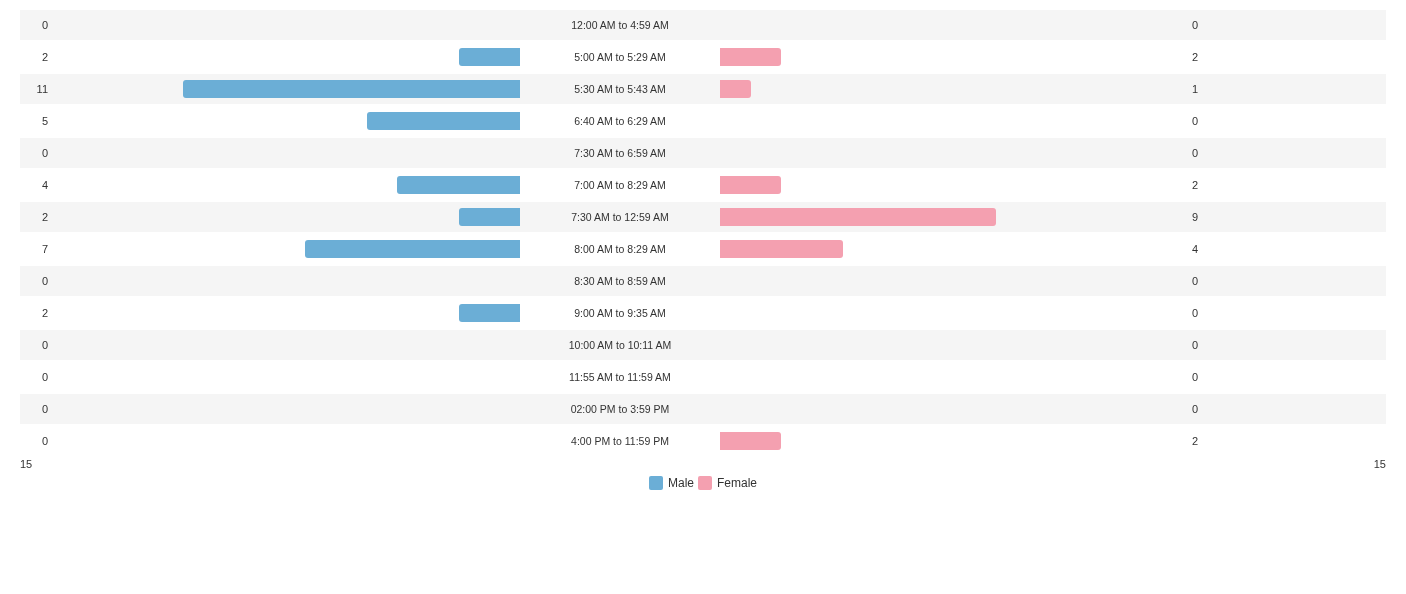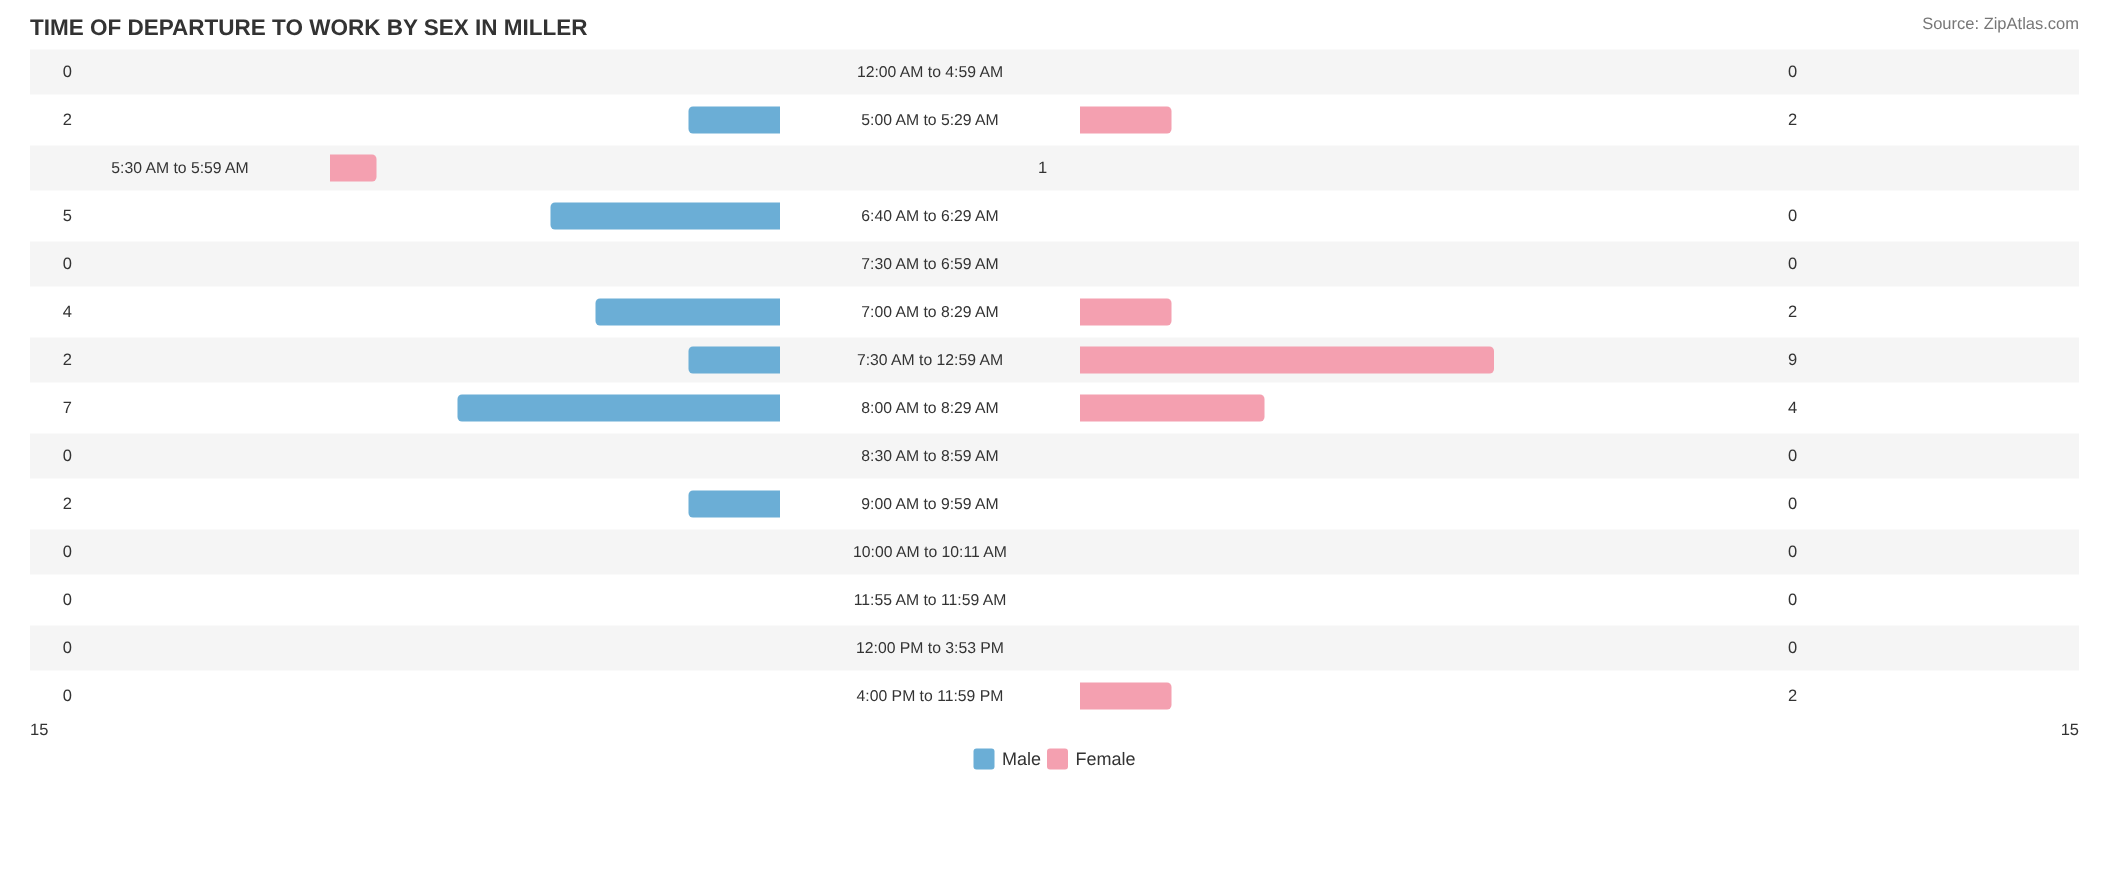--- a/index.html
+++ b/index.html
@@ -141,24 +141,20 @@
       color: #333;
     }
     .chart-rows-container {
       position: relative;
     }
   </style>
 </head>
 <body>
 
 <div class="chart-container">
-  <div class="title-row">
-    <span class="chart-title">TIME OF DEPARTURE TO WORK BY SEX IN MILLER</span>
-    <span class="source-text">Source: ZipAtlas.com</span>
-  </div>
 
   <div class="chart-rows-container" id="chart-rows">
   <div class="row" style="background: rgb(245, 245, 245);">
         <div class="left-bar-section">
           <span class="left-value">0</span>
           <div class="left-bar-wrap">
             <div class="bar-blue" style="width: 0px;"></div>
           </div>
         </div>
         <div class="label-section">12:00 AM to 4:59 AM</div>
@@ -178,21 +174,27 @@
         </div>
         <div class="label-section">5:00 AM to 5:29 AM</div>
         <div class="right-bar-section">
           <div class="right-bar-wrap">
             <div class="bar-pink" style="width: 61.3333px;"></div>
           </div>
           <span class="right-value">2</span>
         </div>
       </div>
       <div class="row" style="background: rgb(245, 245, 245);">
-        <div class="label-section">5:30 AM to 5:59 AM</div>
+        <div class="left-bar-section">
+          <span class="left-value">11</span>
+          <div class="left-bar-wrap">
+            <div class="bar-blue" style="width: 337.333px;"></div>
+          </div>
+        </div>
+        <div class="label-section">5:30 AM to 5:43 AM</div>
         <div class="right-bar-section">
           <div class="right-bar-wrap">
             <div class="bar-pink" style="width: 30.6667px;"></div>
           </div>
           <span class="right-value">1</span>
         </div>
       </div>
       <div class="row" style="background: rgb(255, 255, 255);">
         <div class="left-bar-section">
           <span class="left-value">5</span>
@@ -283,21 +285,21 @@
           <span class="right-value">0</span>
         </div>
       </div>
       <div class="row" style="background: rgb(255, 255, 255);">
         <div class="left-bar-section">
           <span class="left-value">2</span>
           <div class="left-bar-wrap">
             <div class="bar-blue" style="width: 61.3333px;"></div>
           </div>
         </div>
-        <div class="label-section">9:00 AM to 9:59 AM</div>
+        <div class="label-section">9:00 AM to 9:35 AM</div>
         <div class="right-bar-section">
           <div class="right-bar-wrap">
             <div class="bar-pink" style="width: 0px;"></div>
           </div>
           <span class="right-value">0</span>
         </div>
       </div>
       <div class="row" style="background: rgb(245, 245, 245);">
         <div class="left-bar-section">
           <span class="left-value">0</span>
@@ -328,21 +330,21 @@
           <span class="right-value">0</span>
         </div>
       </div>
       <div class="row" style="background: rgb(245, 245, 245);">
         <div class="left-bar-section">
           <span class="left-value">0</span>
           <div class="left-bar-wrap">
             <div class="bar-blue" style="width: 0px;"></div>
           </div>
         </div>
-        <div class="label-section">12:00 PM to 3:53 PM</div>
+        <div class="label-section">02:00 PM to 3:59 PM</div>
         <div class="right-bar-section">
           <div class="right-bar-wrap">
             <div class="bar-pink" style="width: 0px;"></div>
           </div>
           <span class="right-value">0</span>
         </div>
       </div>
       <div class="row" style="background: rgb(255, 255, 255);">
         <div class="left-bar-section">
           <span class="left-value">0</span>

